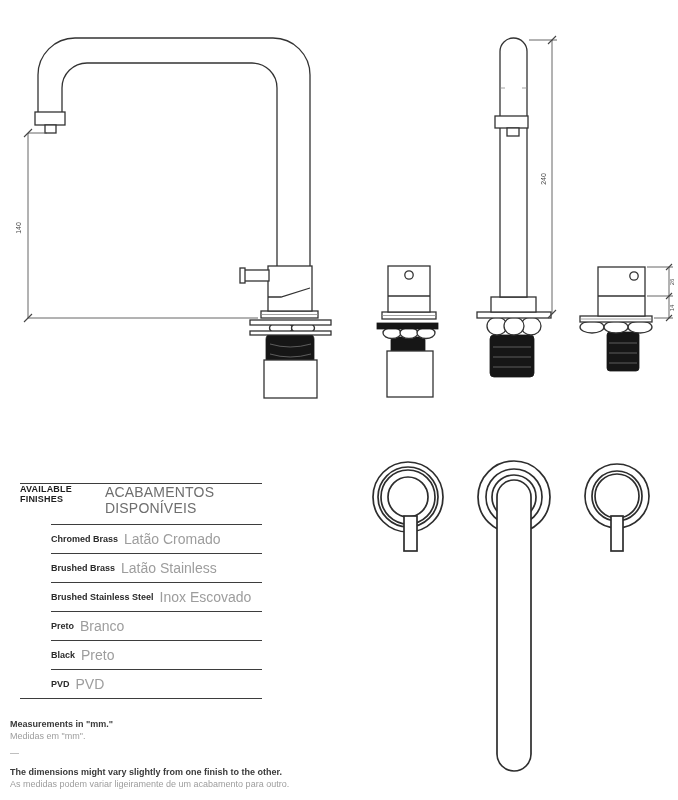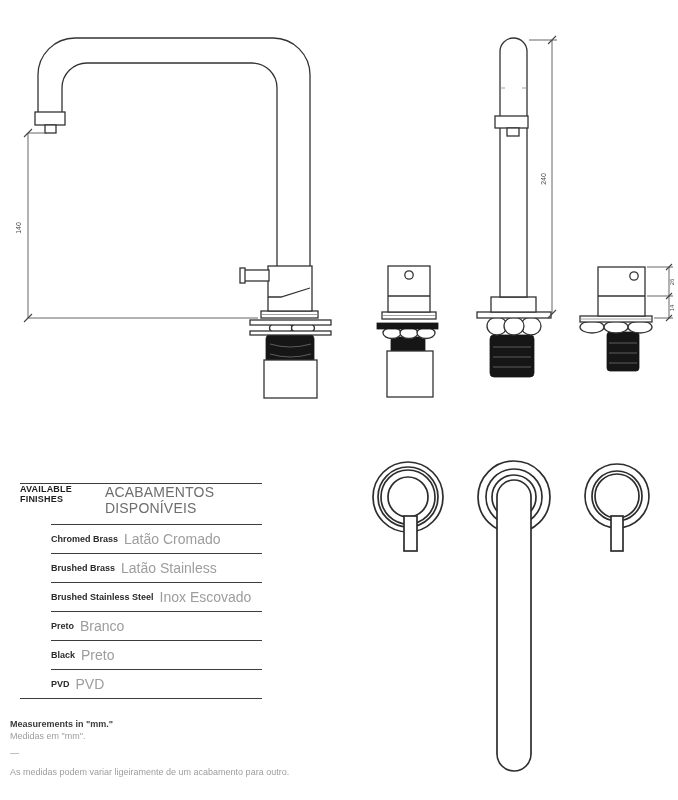--- a/index.html
+++ b/index.html
@@ -197,14 +197,15 @@
   <div class="f-row">
     <span class="en">PVD</span>
     <span class="pt">PVD</span>
   </div>
 </div>
 
 <div class="notes">
   <div class="n-bold">Measurements in "mm."</div>
   <div class="n-gray">Medidas em "mm".</div>
   <div class="n-gray dash">—</div>
+  <div class="n-bold">The dimensions might vary slightly from one finish to the other.</div>
   <div class="n-gray">As medidas podem variar ligeiramente de um acabamento para outro.</div>
 </div>
 
 </body></html>

